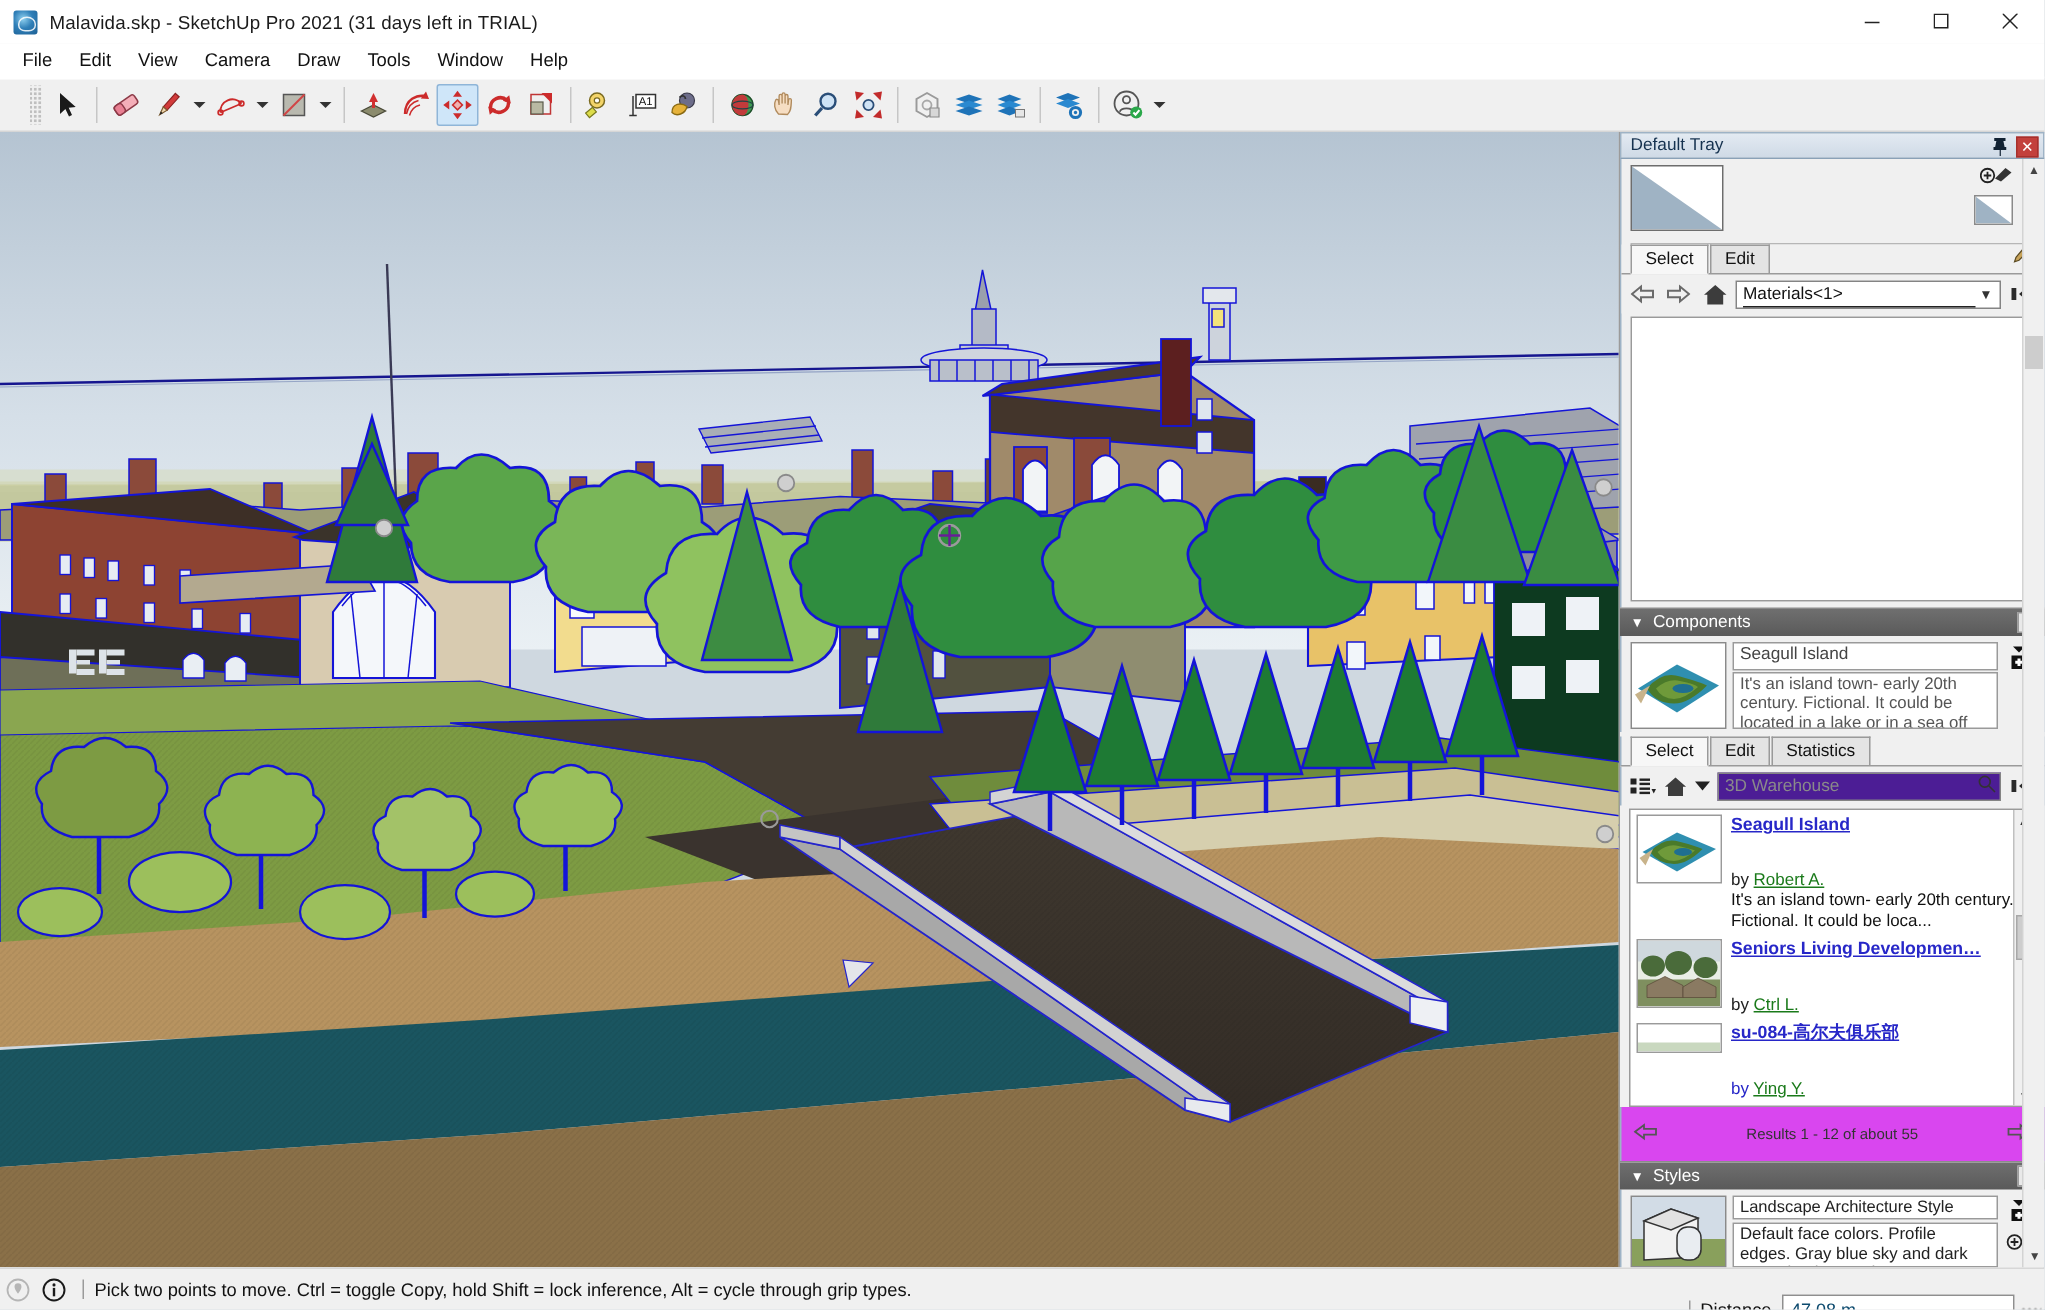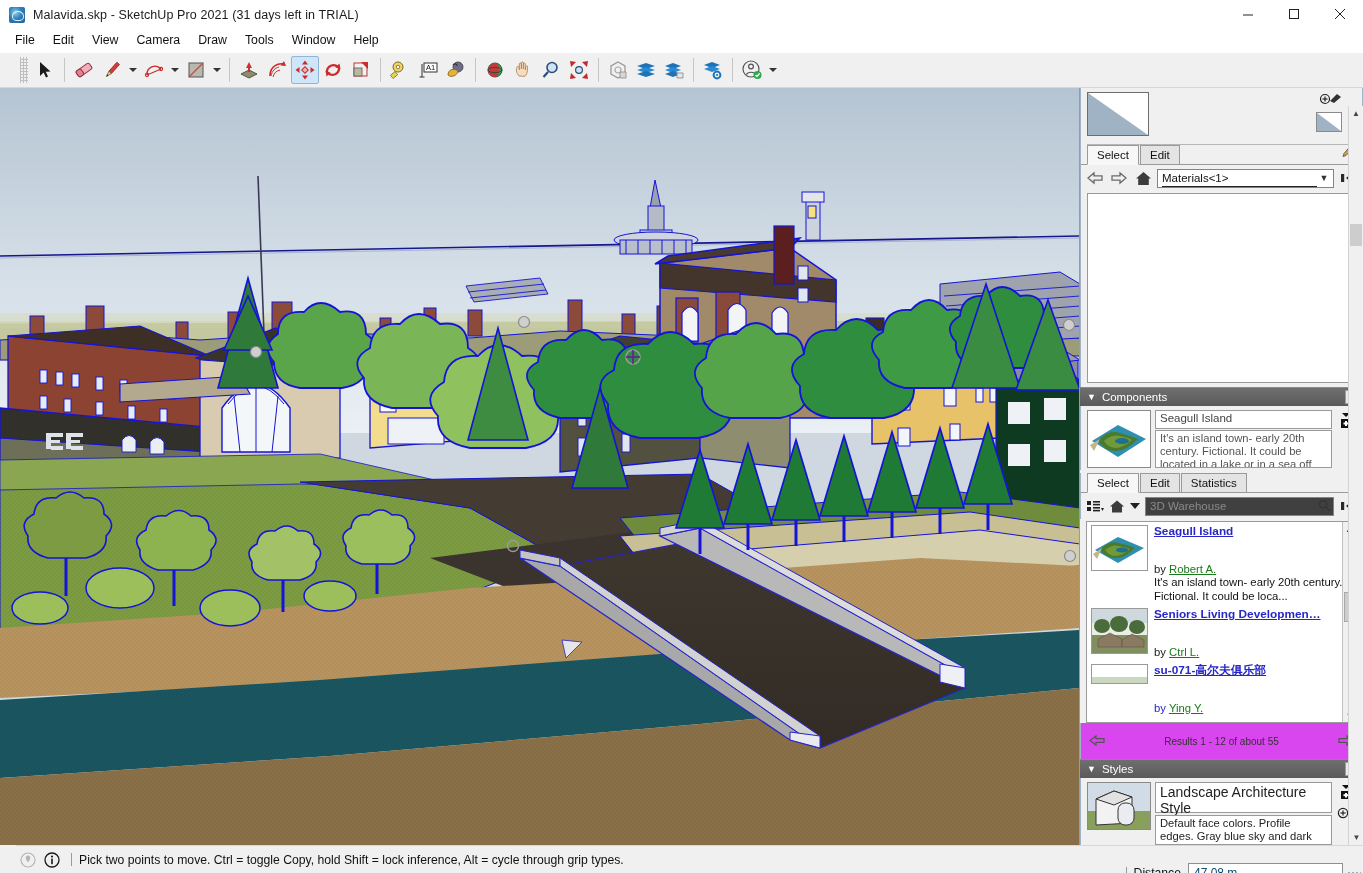--- a/index.html
+++ b/index.html
@@ -108,21 +108,21 @@
     border-bottom:none; margin-right:1px; line-height:14px; color:#111; }
   .tab.sel { background:#f7f7f7; border-bottom:1px solid #f7f7f7; margin-bottom:-1px; font-weight:normal; }
   .tabrow .right-ic { position:absolute; right:6px; bottom:1px; }
 
   .navrow { display:flex; align-items:center; height:26px; padding:2px 4px; gap:4px; background:#f0f0f0; }
   .navbtn { width:20px; height:20px; display:flex; align-items:center; justify-content:center; }
   .combo { flex:1 1 auto; height:19px; background:#fff; border:1px solid #848484;
     display:flex; align-items:center; padding:0 2px 0 4px; font-size:11.5px; position:relative; }
   .combo .val { flex:1 1 auto; color:#111; border-bottom:1px solid #222; line-height:16px; }
   .combo .cv { width:14px; text-align:center; color:#333; font-size:9px; }
-  .searchbox { flex:1 1 auto; height:19px; background:#404040; border:1px solid #848484;
+  .searchbox { flex:1 1 auto; height:19px; background:#4c1d95; border:1px solid #848484;
     display:flex; align-items:center; padding:0 2px 0 4px; font-size:11.5px; color:#8a8a8a; }
 
   .matlist { background:#fff; border:1px solid #9a9a9a; margin:2px 6px 4px 6px; flex:1 1 auto; min-height:0; }
 
   
   .comp-top { display:flex; padding:4px 6px 2px 6px; gap:4px; background:#f0f0f0;
     border-left:1px solid #9eb3c6; border-right:1px solid #9eb3c6;}
   .comp-thumb { width:64px; height:58px; border:1px solid #8a8a8a; background:#fff; overflow:hidden; flex:0 0 64px; }
   .comp-meta { flex:1 1 auto; display:flex; flex-direction:column; gap:1px; min-width:0; }
   .comp-name { height:19px; border:1px solid #9a9a9a; background:#fff; font-size:11.5px;
@@ -146,34 +146,34 @@
   .res-sb .thumb { position:absolute; top:70px; left:1px; width:12px; height:30px; background:#cdcdcd; border:1px solid #a8a8a8; }
 
   .pager { height:36px; display:flex; align-items:center; justify-content:space-between;
     padding:0 8px; font-size:10px; color:#333; background:#d946ef;
     border-left:1px solid #9eb3c6; border-right:1px solid #9eb3c6; }
 
   
   .sty-top { display:flex; padding:4px 6px 0 6px; gap:4px; background:#f0f0f0;
     border-left:1px solid #9eb3c6; border-right:1px solid #9eb3c6; }
   .sty-thumb { width:64px; height:48px; border:1px solid #8a8a8a; background:#fff; overflow:hidden; flex:0 0 64px; }
-  .sty-name { height:31px; border:1px solid #9a9a9a; background:#fff; font-size:14px; padding:1px 4px; color:#222; }
+  .sty-name { height:16px; border:1px solid #9a9a9a; background:#fff; font-size:11px; padding:1px 4px; color:#222; }
   .sty-desc { height:30px; border:1px solid #9a9a9a; background:#fff; font-size:11.2px;
     padding:1px 4px; color:#222; line-height:13px; overflow:hidden; }
 
   
   .tray-scroll { position:absolute; right:0; top:18px; width:15px; bottom:0; background:#f0f0f0;
     border-left:1px solid #d3d3d3; }
   .tray-scroll .arrow { height:15px; display:flex; align-items:center; justify-content:center; font-size:8px; color:#444; }
   .tray-scroll .tthumb { position:absolute; left:1px; top:118px; width:12px; height:22px; background:#cdcdcd; }
 
   
   .statusbar {
     height:28px; flex:0 0 28px; background:#f0f0f0; display:flex; align-items:center;
-    border-top:1px solid #d7d7d7; position:relative; font-size:12px; color:#222;margin-left:16px;
+    border-top:1px solid #d7d7d7; position:relative; font-size:12px; color:#222;
   }
   .sb-ic { width:24px; display:flex; align-items:center; justify-content:center; }
   .sb-sep { width:1px; height:13px; background:#9a9a9a; margin:0 7px; }
   .sb-msg { font-size:12.2px; color:#111; }
   .vcb { position:absolute; right:0; top:13px; height:28px; display:flex; align-items:center; }
   .vcb-label { font-size:12.2px; color:#111; margin-right:7px; }
   .vcb-field { width:155px; height:20px; background:#fff; border:1px solid #8f8f8f;
     font-size:12px; padding:1px 5px; line-height:16px; color:#0c4a6e; }
   .grip-corner { width:14px; height:14px; margin-left:4px; margin-right:2px; align-self:flex-end; margin-bottom:2px;
     background-image: radial-gradient(circle, #a9a9a9 1px, transparent 1.1px);
@@ -806,20 +806,29 @@
           <circle cx="633" cy="269" r="7" fill="none" stroke="#9b9b9b" stroke-width="1.6"></circle>
           <g stroke="#6a1c9a" stroke-width="1.6">
             <line x1="626" y1="269" x2="640" y2="269"></line>
             <line x1="633" y1="262" x2="633" y2="276"></line>
           </g>
         </g>
       </svg>
     </div>
 
     <div class="tray">
+      <div class="tray-title">
+        <span>Default Tray</span>
+        <span class="pin">
+          <svg width="11" height="13" viewBox="0 0 11 13">
+              <path d="M2 1 h7 v2 h-1.4 l.8 4 h1.1 v2 H5.9 v4 H5.1 V9 H1 V7 h1.1 l.8 -4 H1.5 V1z" fill="#123"></path>
+            </svg>
+        </span>
+        <span class="xbtn">✕</span>
+      </div>
 
       <div class="matbody">
         <div class="mat-preview-row">
           <div class="swatch-big">
             <svg width="60" height="42" viewBox="0 0 60 42">
                 <polygon points="0,0 0,42 60,42" fill="#9fb3c4"></polygon>
               </svg>
           </div>
           <div class="mat-icons">
             <span>
@@ -1002,21 +1011,21 @@
         </div>
 
         <div class="res-item">
           <div class="res-thumb" style="height:20px">
             <svg width="55" height="18" viewBox="0 0 55 18">
                 <rect width="55" height="18" fill="#fff"></rect>
                 <rect y="12" width="55" height="6" fill="#c9d8bf"></rect>
               </svg>
           </div>
           <div class="res-body">
-            <div class="res-title">su-071-高尔夫俱乐部</div>
+            <div class="res-title">su-084-高尔夫俱乐部</div>
             <div class="res-by" style="color:#2727c8"><span>by </span><a>Ying Y.</a></div>
           </div>
         </div>
 
         <div class="res-sb">
           <div class="sbup">▲</div>
           <div class="thumb"></div>
           <div class="sbdn" style="position:absolute;bottom:0;width:14px">▼</div>
         </div>
       </div>

